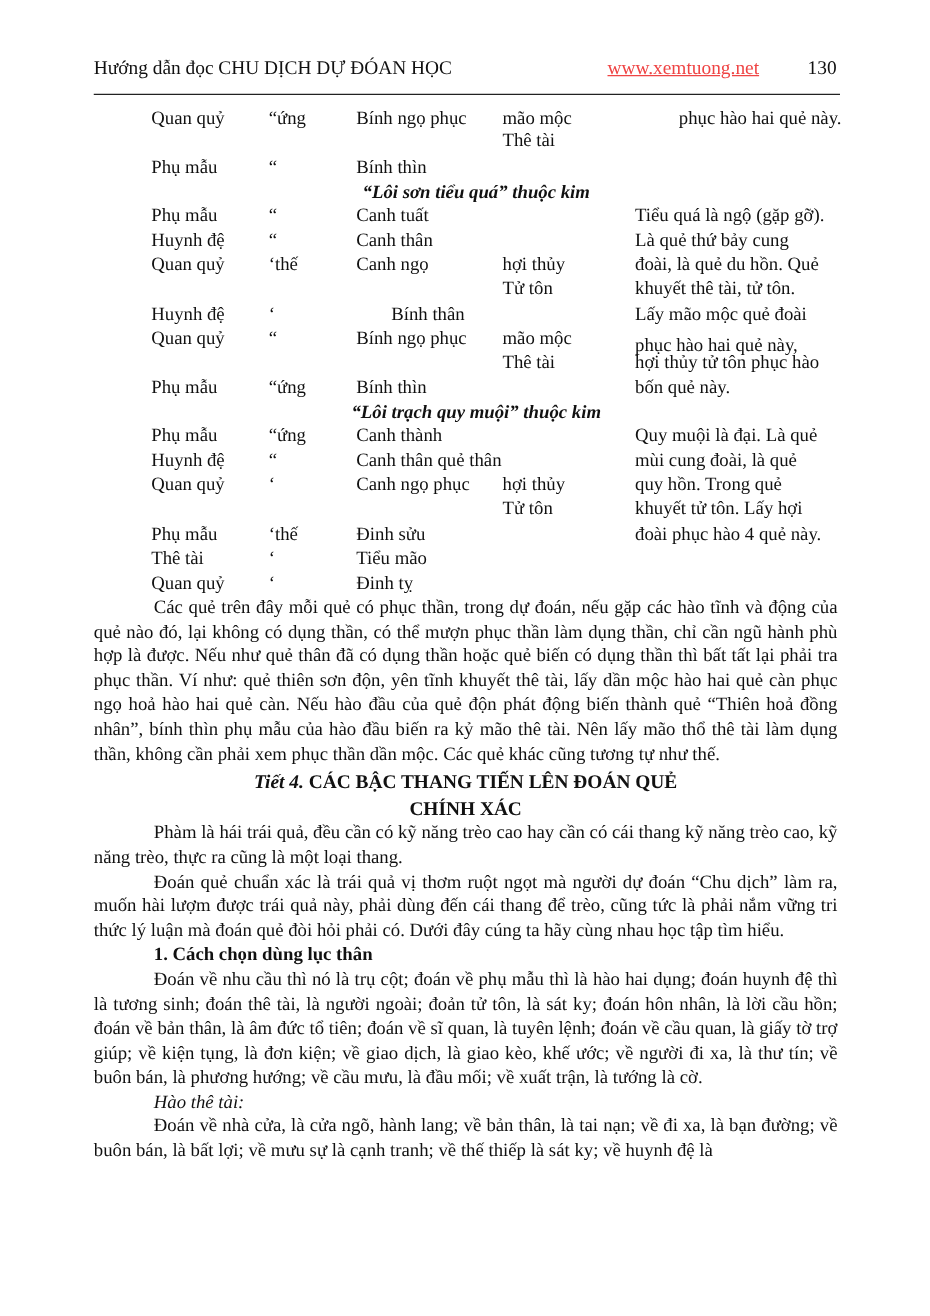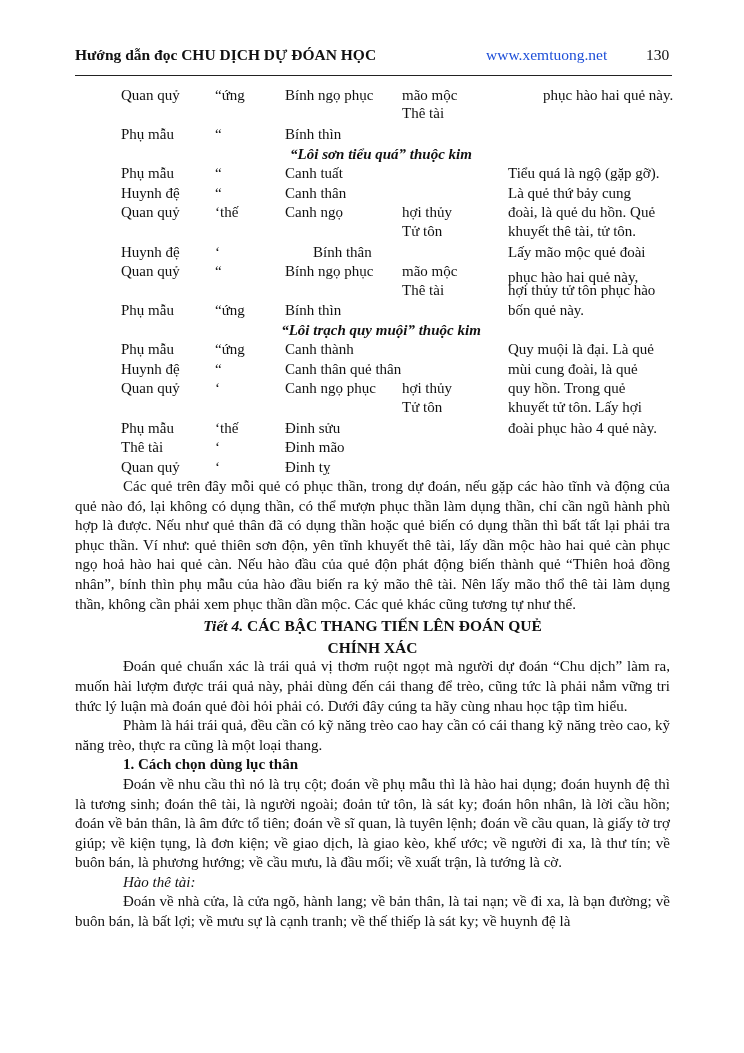--- a/index.html
+++ b/index.html
@@ -4,22 +4,22 @@
 <style>
   html, body { margin: 0; padding: 0; background: #ffffff; }
   body {
     width: 744px; height: 1053px; position: relative; overflow: hidden;
     font-family: "Liberation Serif", serif; color: #111; font-size: 15px;
   }
   .header {
     position: absolute; left: 75px; top: 46px; width: 597px; height: 22px;
     font-size: 15.5px;
   }
-  .header .title { position: absolute; left: 0; top: 0; font-weight: bold; }
-  .header .url { position: absolute; left: 411px; top: 0; color: #1d4ed8; }
+  .header .title { position: absolute; left: 0; top: 0; }
+  .header .url { position: absolute; left: 411px; top: 0; color: #ef4444; text-decoration: underline; }
   .header .pageno { position: absolute; left: 571px; top: 0; }
   .rule { position: absolute; left: 75px; top: 75px; width: 597px; height: 0; border-top: 1px solid #222; }
 
   .table { position: absolute; left: 0; top: 0; width: 744px; }
   .cell { position: absolute; white-space: nowrap; font-size: 15px; line-height: 19px; }
   .sec-title { position: absolute; width: 744px; left: 0; text-align: center; font-style: italic; font-weight: bold; font-size: 15px; line-height: 19px; }
 
   .body-text {
     position: absolute; left: 75px; width: 595px; top: 477px;
     font-size: 15px; line-height: 19.6px; text-align: justify;
@@ -96,29 +96,29 @@
     <div class="cell" style="left: 402px; top: 379px;">hợi thủy</div>
     <div class="cell" style="left: 508px; top: 379px;">quy hồn. Trong quẻ</div>
     <div class="cell" style="left: 402px; top: 398px;">Tử tôn</div>
     <div class="cell" style="left: 508px; top: 398px;">khuyết tử tôn. Lấy hợi</div>
     <div class="cell" style="left: 121px; top: 419px;">Phụ mẫu</div>
     <div class="cell" style="left: 215px; top: 419px;">‘thế</div>
     <div class="cell" style="left: 285px; top: 419px;">Đinh sửu</div>
     <div class="cell" style="left: 508px; top: 419px;">đoài phục hào 4 quẻ này.</div>
     <div class="cell" style="left: 121px; top: 438px;">Thê tài</div>
     <div class="cell" style="left: 215px; top: 438px;">‘</div>
-    <div class="cell" style="left: 285px; top: 438px;">Đinh mão</div>
+    <div class="cell" style="left: 285px; top: 438px;">Tiểu mão</div>
     <div class="cell" style="left: 121px; top: 458px;">Quan quỷ</div>
     <div class="cell" style="left: 215px; top: 458px;">‘</div>
     <div class="cell" style="left: 285px; top: 458px;">Đinh tỵ</div>
   </div>
 
 <div class="body-text">
   <p class="para">Các quẻ trên đây mỗi quẻ có phục thần, trong dự đoán, nếu gặp các hào tĩnh và động của quẻ nào đó, lại không có dụng thần, có thể mượn phục thần làm dụng thần, chỉ cần ngũ hành phù hợp là được. Nếu như quẻ thân đã có dụng thần hoặc quẻ biến có dụng thần thì bất tất lại phải tra phục thần. Ví như: quẻ thiên sơn độn, yên tĩnh khuyết thê tài, lấy dần mộc hào hai quẻ càn phục ngọ hoả hào hai quẻ càn. Nếu hào đầu của quẻ độn phát động biến thành quẻ “Thiên hoả đồng nhân”, bính thìn phụ mẫu của hào đầu biến ra kỷ mão thê tài. Nên lấy mão thổ thê tài làm dụng thần, không cần phải xem phục thần dần mộc. Các quẻ khác cũng tương tự như thế.</p>
   <p class="heading"><span class="it">Tiết 4.</span><span> CÁC BẬC THANG TIẾN LÊN ĐOÁN QUẺ</span></p>
   <p class="heading">CHÍNH XÁC</p>
+  <p class="para">Phàm là hái trái quả, đều cần có kỹ năng trèo cao hay cần có cái thang kỹ năng trèo cao, kỹ năng trèo, thực ra cũng là một loại thang.</p>
   <p class="para">Đoán quẻ chuẩn xác là trái quả vị thơm ruột ngọt mà người dự đoán “Chu dịch” làm ra, muốn hài lượm được trái quả này, phải dùng đến cái thang để trèo, cũng tức là phải nắm vững tri thức lý luận mà đoán quẻ đòi hỏi phải có. Dưới đây cúng ta hãy cùng nhau học tập tìm hiểu.</p>
-  <p class="para">Phàm là hái trái quả, đều cần có kỹ năng trèo cao hay cần có cái thang kỹ năng trèo cao, kỹ năng trèo, thực ra cũng là một loại thang.</p>
   <p class="numbered">1.   Cách chọn dùng lục thân</p>
   <p class="para">Đoán về nhu cầu thì nó là trụ cột; đoán về phụ mẫu thì là hào hai dụng; đoán huynh đệ thì là tương sinh; đoán thê tài, là người ngoài; đoản tử tôn, là sát ky; đoán hôn nhân, là lời cầu hồn; đoán về bản thân, là âm đức tổ tiên; đoán về sĩ quan, là tuyên lệnh; đoán về cầu quan, là giấy tờ trợ giúp; về kiện tụng, là đơn kiện; về giao dịch, là giao kèo, khế ước; về người đi xa, là thư tín; về buôn bán, là phương hướng; về cầu mưu, là đầu mối; về xuất trận, là tướng là cờ.</p>
   <p class="subhead">Hào thê tài:</p>
   <p class="para">Đoán về nhà cửa, là cửa ngõ, hành lang; về bản thân, là tai nạn; về đi xa, là bạn đường; về buôn bán, là bất lợi; về mưu sự là cạnh tranh; về thế thiếp là sát ky; về huynh đệ là</p>
 </div>
 
 </body></html>

